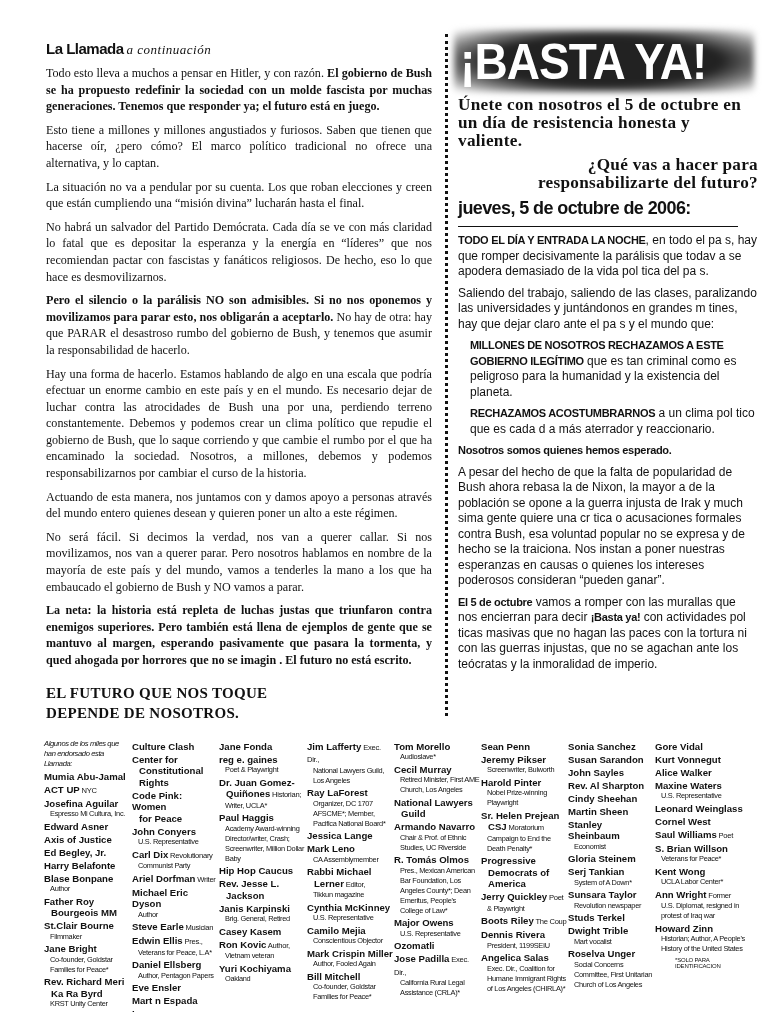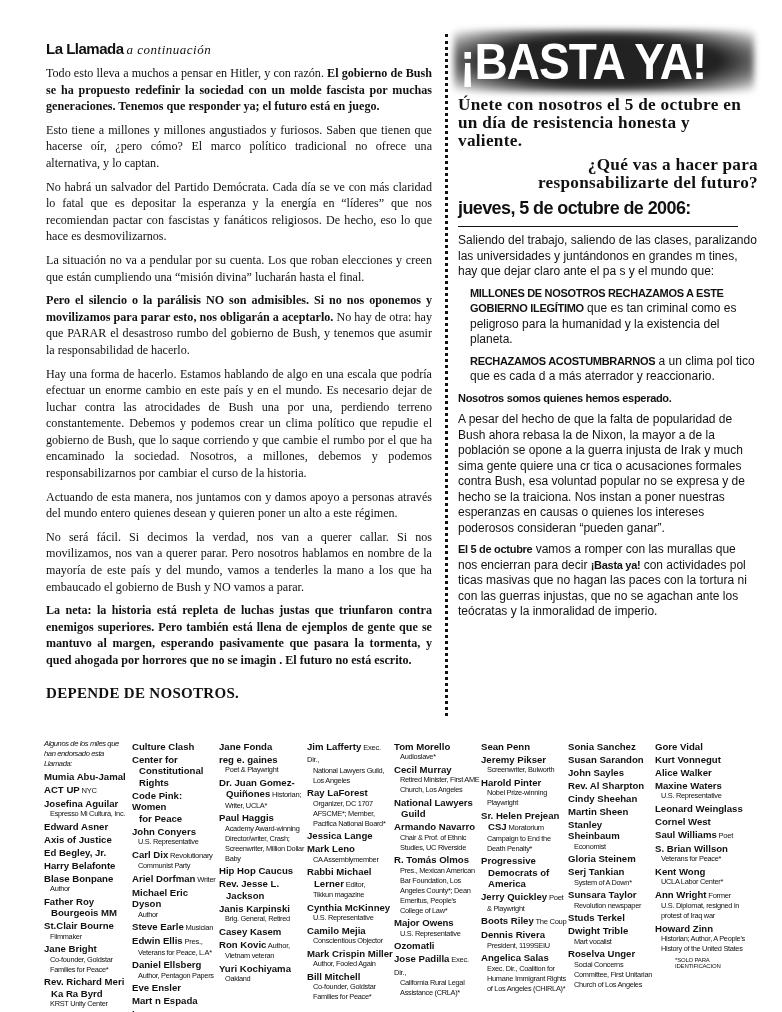--- a/index.html
+++ b/index.html
@@ -36,42 +36,44 @@
 </style>
 </head>
 <body>
 
 <div id="left">
   <div class="lhead">
     <span>La Llamada</span><span class="sub">a continuación</span>
   </div>
   <p class="lp"><span>Todo esto lleva a muchos a pensar en Hitler, y con razón. </span><b>El gobierno de Bush se ha propuesto redefinir la sociedad con un molde fascista por muchas generaciones. Tenemos que responder ya; el futuro está en juego.</b></p>
   <p class="lp">Esto tiene a millones y millones angustiados y furiosos. Saben que tienen que hacerse oír, ¿pero cómo? El marco político tradicional no ofrece una alternativa, y lo captan.</p>
+  <p class="lp">La situación no va a pendular por su cuenta. Los que roban elecciones y creen que están cumpliendo una “misión divina” lucharán hasta el final.</p>
   <p class="lp">No habrá un salvador del Partido Demócrata. Cada día se ve con más claridad lo fatal que es depositar la esperanza y la energía en “líderes” que nos recomiendan pactar con fascistas y fanáticos religiosos. De hecho, eso lo que hace es desmovilizarnos.</p>
-  <p class="lp">La situación no va a pendular por su cuenta. Los que roban elecciones y creen que están cumpliendo una “misión divina” lucharán hasta el final.</p>
   <p class="lp"><b>Pero el silencio o la parálisis NO son admisibles. Si no nos oponemos y movilizamos para parar esto, nos obligarán a aceptarlo.</b><span> No hay de otra: hay que PARAR el desastroso rumbo del gobierno de Bush, y tenemos que asumir la responsabilidad de hacerlo.</span></p>
   <p class="lp">Hay una forma de hacerlo. Estamos hablando de algo en una escala que podría efectuar un enorme cambio en este país y en el mundo. Es necesario dejar de luchar contra las atrocidades de Bush una por una, perdiendo terreno constantemente. Debemos y podemos crear un clima político que repudie el gobierno de Bush, que lo saque corriendo y que cambie el rumbo por el que ha encaminado la sociedad. Nosotros, a millones, debemos y podemos responsabilizarnos por cambiar el curso de la historia.</p>
   <p class="lp">Actuando de esta manera, nos juntamos con y damos apoyo a personas através del mundo entero quienes desean y quieren poner un alto a este régimen.</p>
   <p class="lp">No será fácil. Si decimos la verdad, nos van a querer callar. Si nos movilizamos, nos van a querer parar. Pero nosotros hablamos en nombre de la mayoría de este país y del mundo, vamos a tenderles la mano a los que ha embaucado el gobierno de Bush y NO vamos a parar.</p>
   <p class="lp"><b>La neta: la historia está repleta de luchas justas que triunfaron contra enemigos superiores. Pero también está llena de ejemplos de gente que se mantuvo al margen, esperando pasivamente que pasara la tormenta, y qued   ahogada por horrores que no se imagin  . El futuro no está escrito.</b></p>
   <div class="closing">
+    <div>EL FUTURO QUE NOS TOQUE</div>
     <div>DEPENDE DE NOSOTROS.</div>
   </div>
 </div>
 
 <div id="divider"></div>
 
 <div id="right">
   <div class="basta">
     <div class="shadow"></div>
     <div class="txt">¡BASTA YA!</div>
   </div>
   <div class="r-h1">Únete con nosotros el 5 de octubre en un día de resistencia honesta y valiente.</div>
   <div class="r-h2">¿Qué vas a hacer para responsabilizarte del futuro?</div>
   <div class="r-date">jueves, 5 de octubre de 2006:</div>
+  <p class="rp"><span class="k">TODO EL DÍA Y ENTRADA LA NOCHE</span><span>, en todo el pa s, hay que romper decisivamente la parálisis que todav a se apodera demasiado de la vida pol tica del pa s.</span></p>
   <p class="rp">Saliendo del trabajo, saliendo de las clases, paralizando las universidades y juntándonos en grandes m tines, hay que dejar claro ante el pa s y el mundo que:</p>
   <p class="rp ind"><span class="k">MILLONES DE NOSOTROS RECHAZAMOS A ESTE GOBIERNO ILEGÍTIMO</span><span> que es tan criminal como es peligroso para la humanidad y la existencia del planeta.</span></p>
   <p class="rp ind"><span class="k">RECHAZAMOS ACOSTUMBRARNOS</span><span> a un clima pol tico que es cada d a más aterrador y reaccionario.</span></p>
   <p class="rp"><span class="k">Nosotros somos quienes hemos esperado.</span></p>
   <p class="rp">A pesar del hecho de que la falta de popularidad de Bush ahora rebasa la de Nixon, la mayor a de la población se opone a la guerra injusta de Irak y much sima gente quiere una cr tica o acusaciones formales contra Bush, esa voluntad popular no se expresa y de hecho se la traiciona. Nos instan a poner nuestras esperanzas en causas o quienes los intereses poderosos consideran “pueden ganar”.</p>
   <p class="rp"><span class="k">El 5 de octubre</span><span> vamos a romper con las murallas que nos encierran para decir </span><span class="k">¡Basta ya!</span><span> con actividades pol ticas masivas que no hagan las paces con la tortura ni con las guerras injustas, que no se agachan ante los teócratas y la inmoralidad de imperio.</span></p>
 </div>
 
 <div id="signers">
     <div class="scol" style="left: 0px; width: 86px;">

